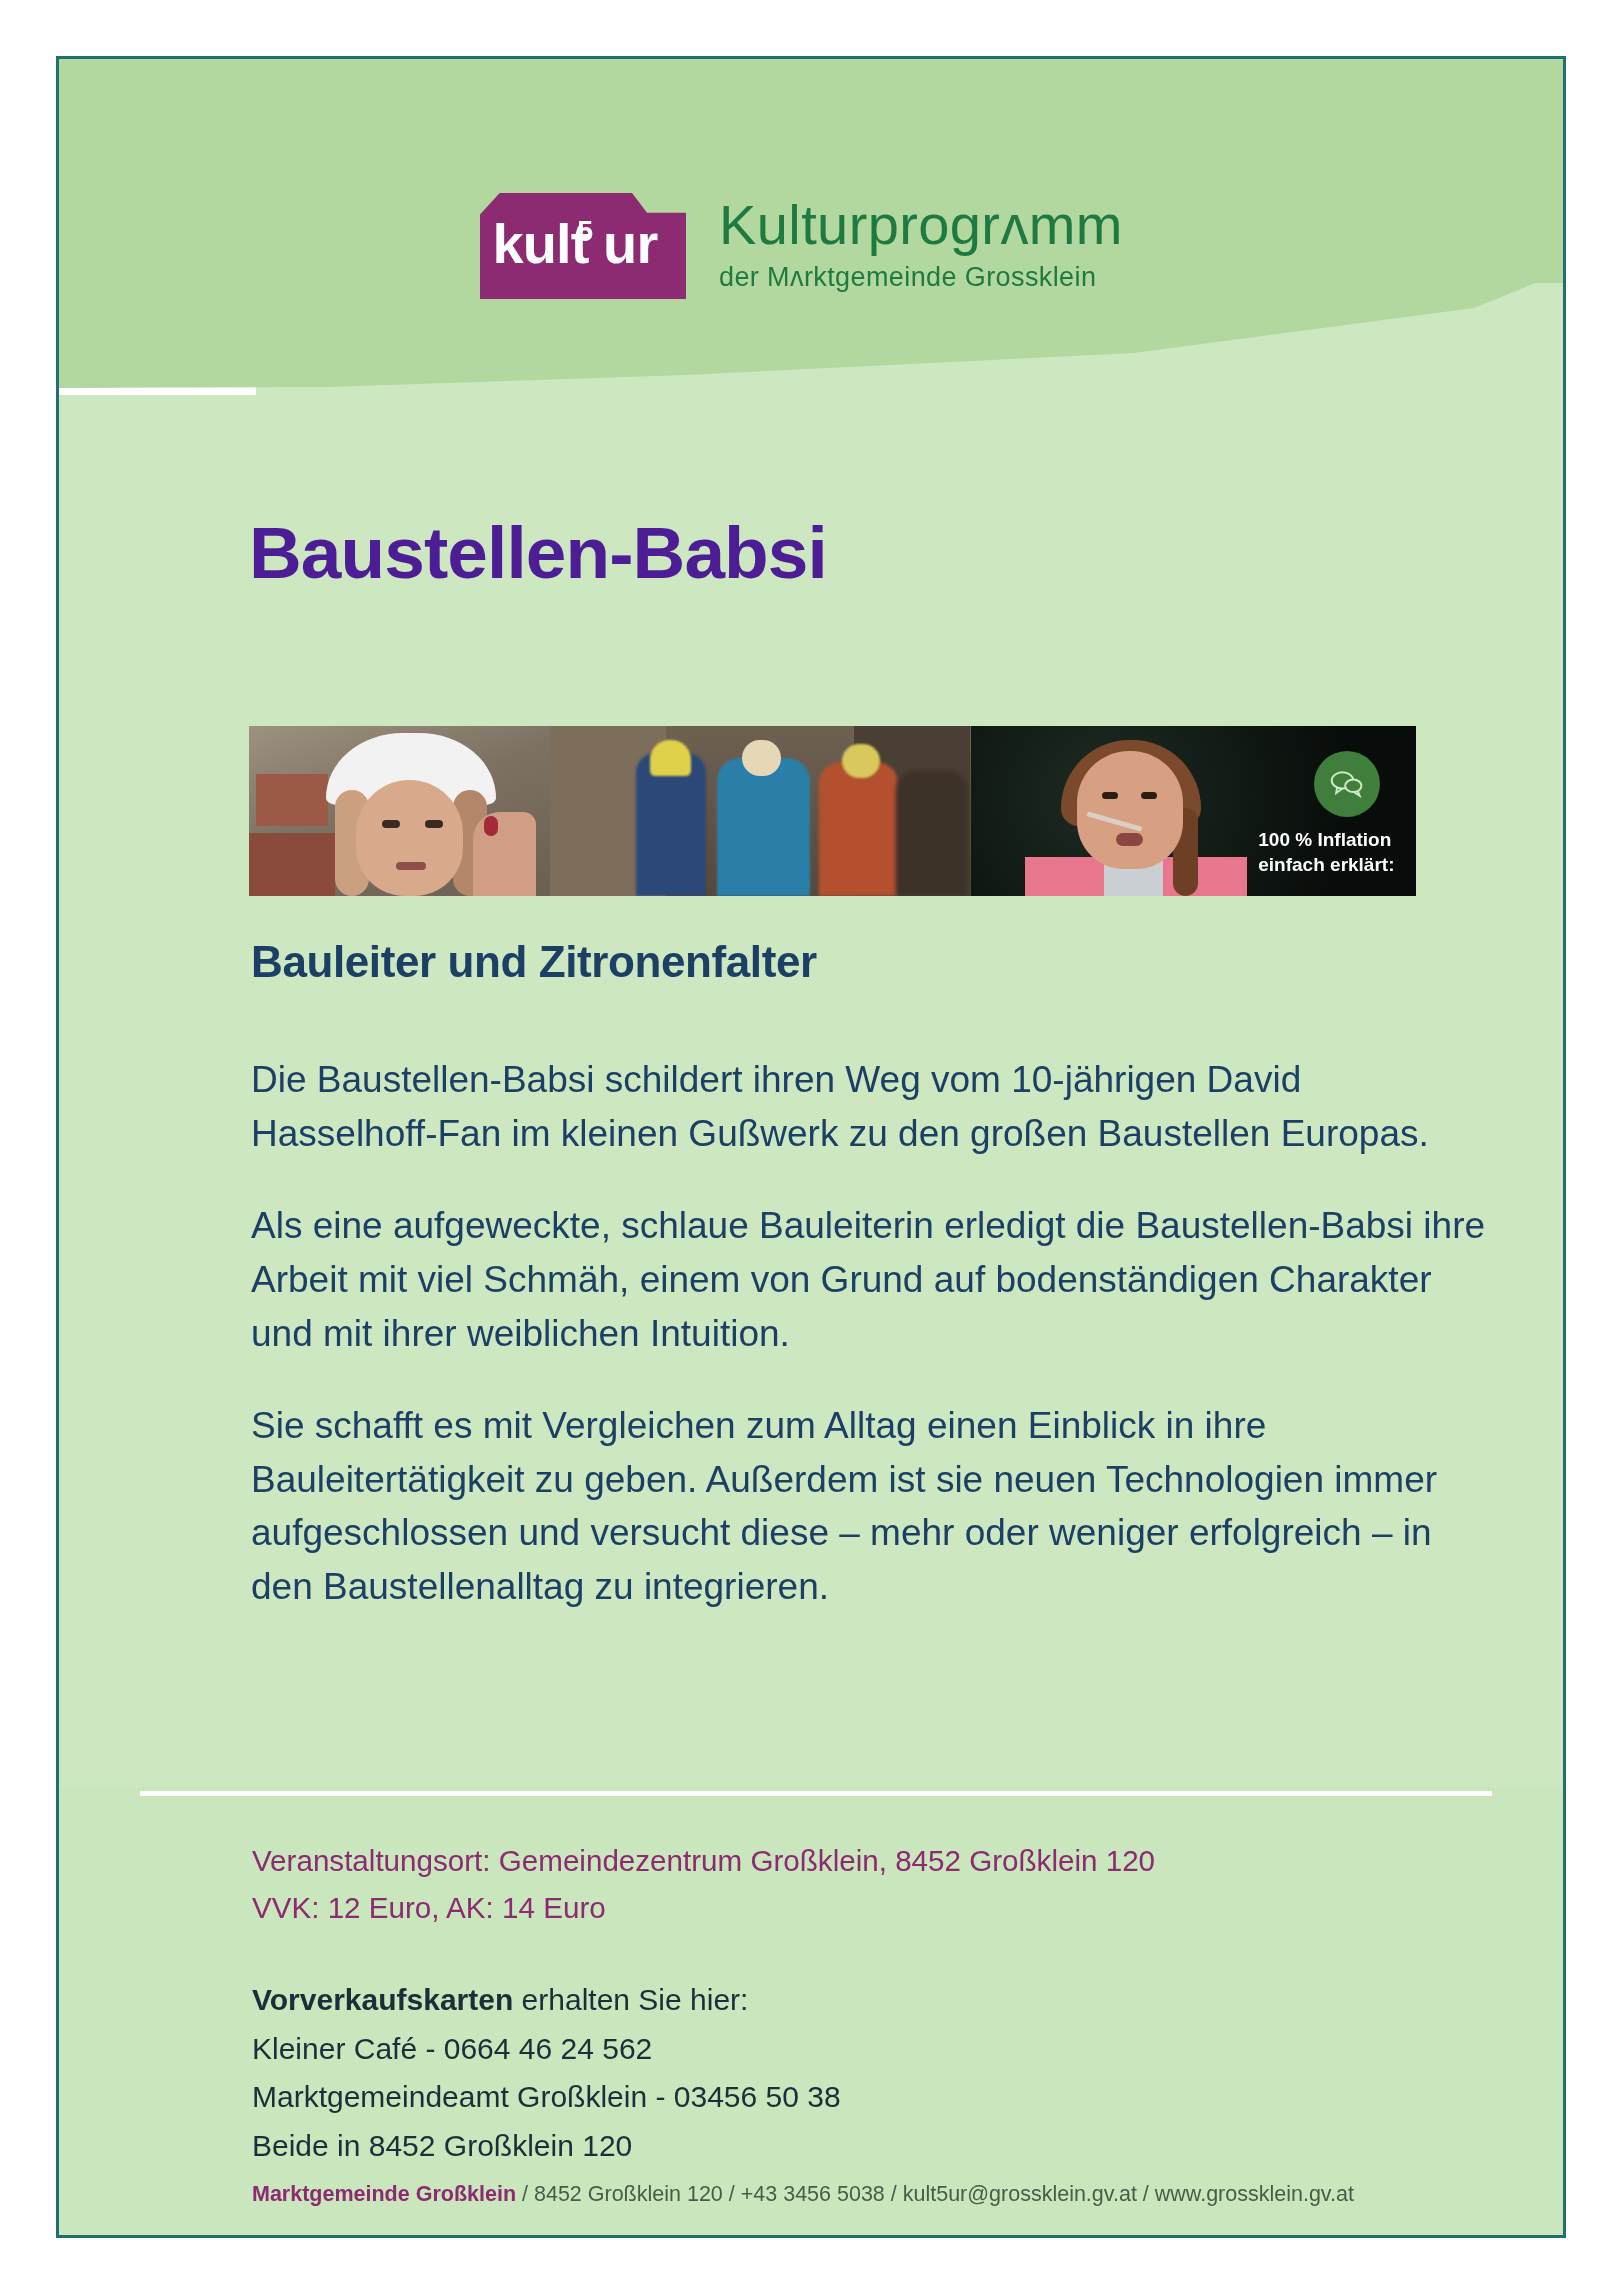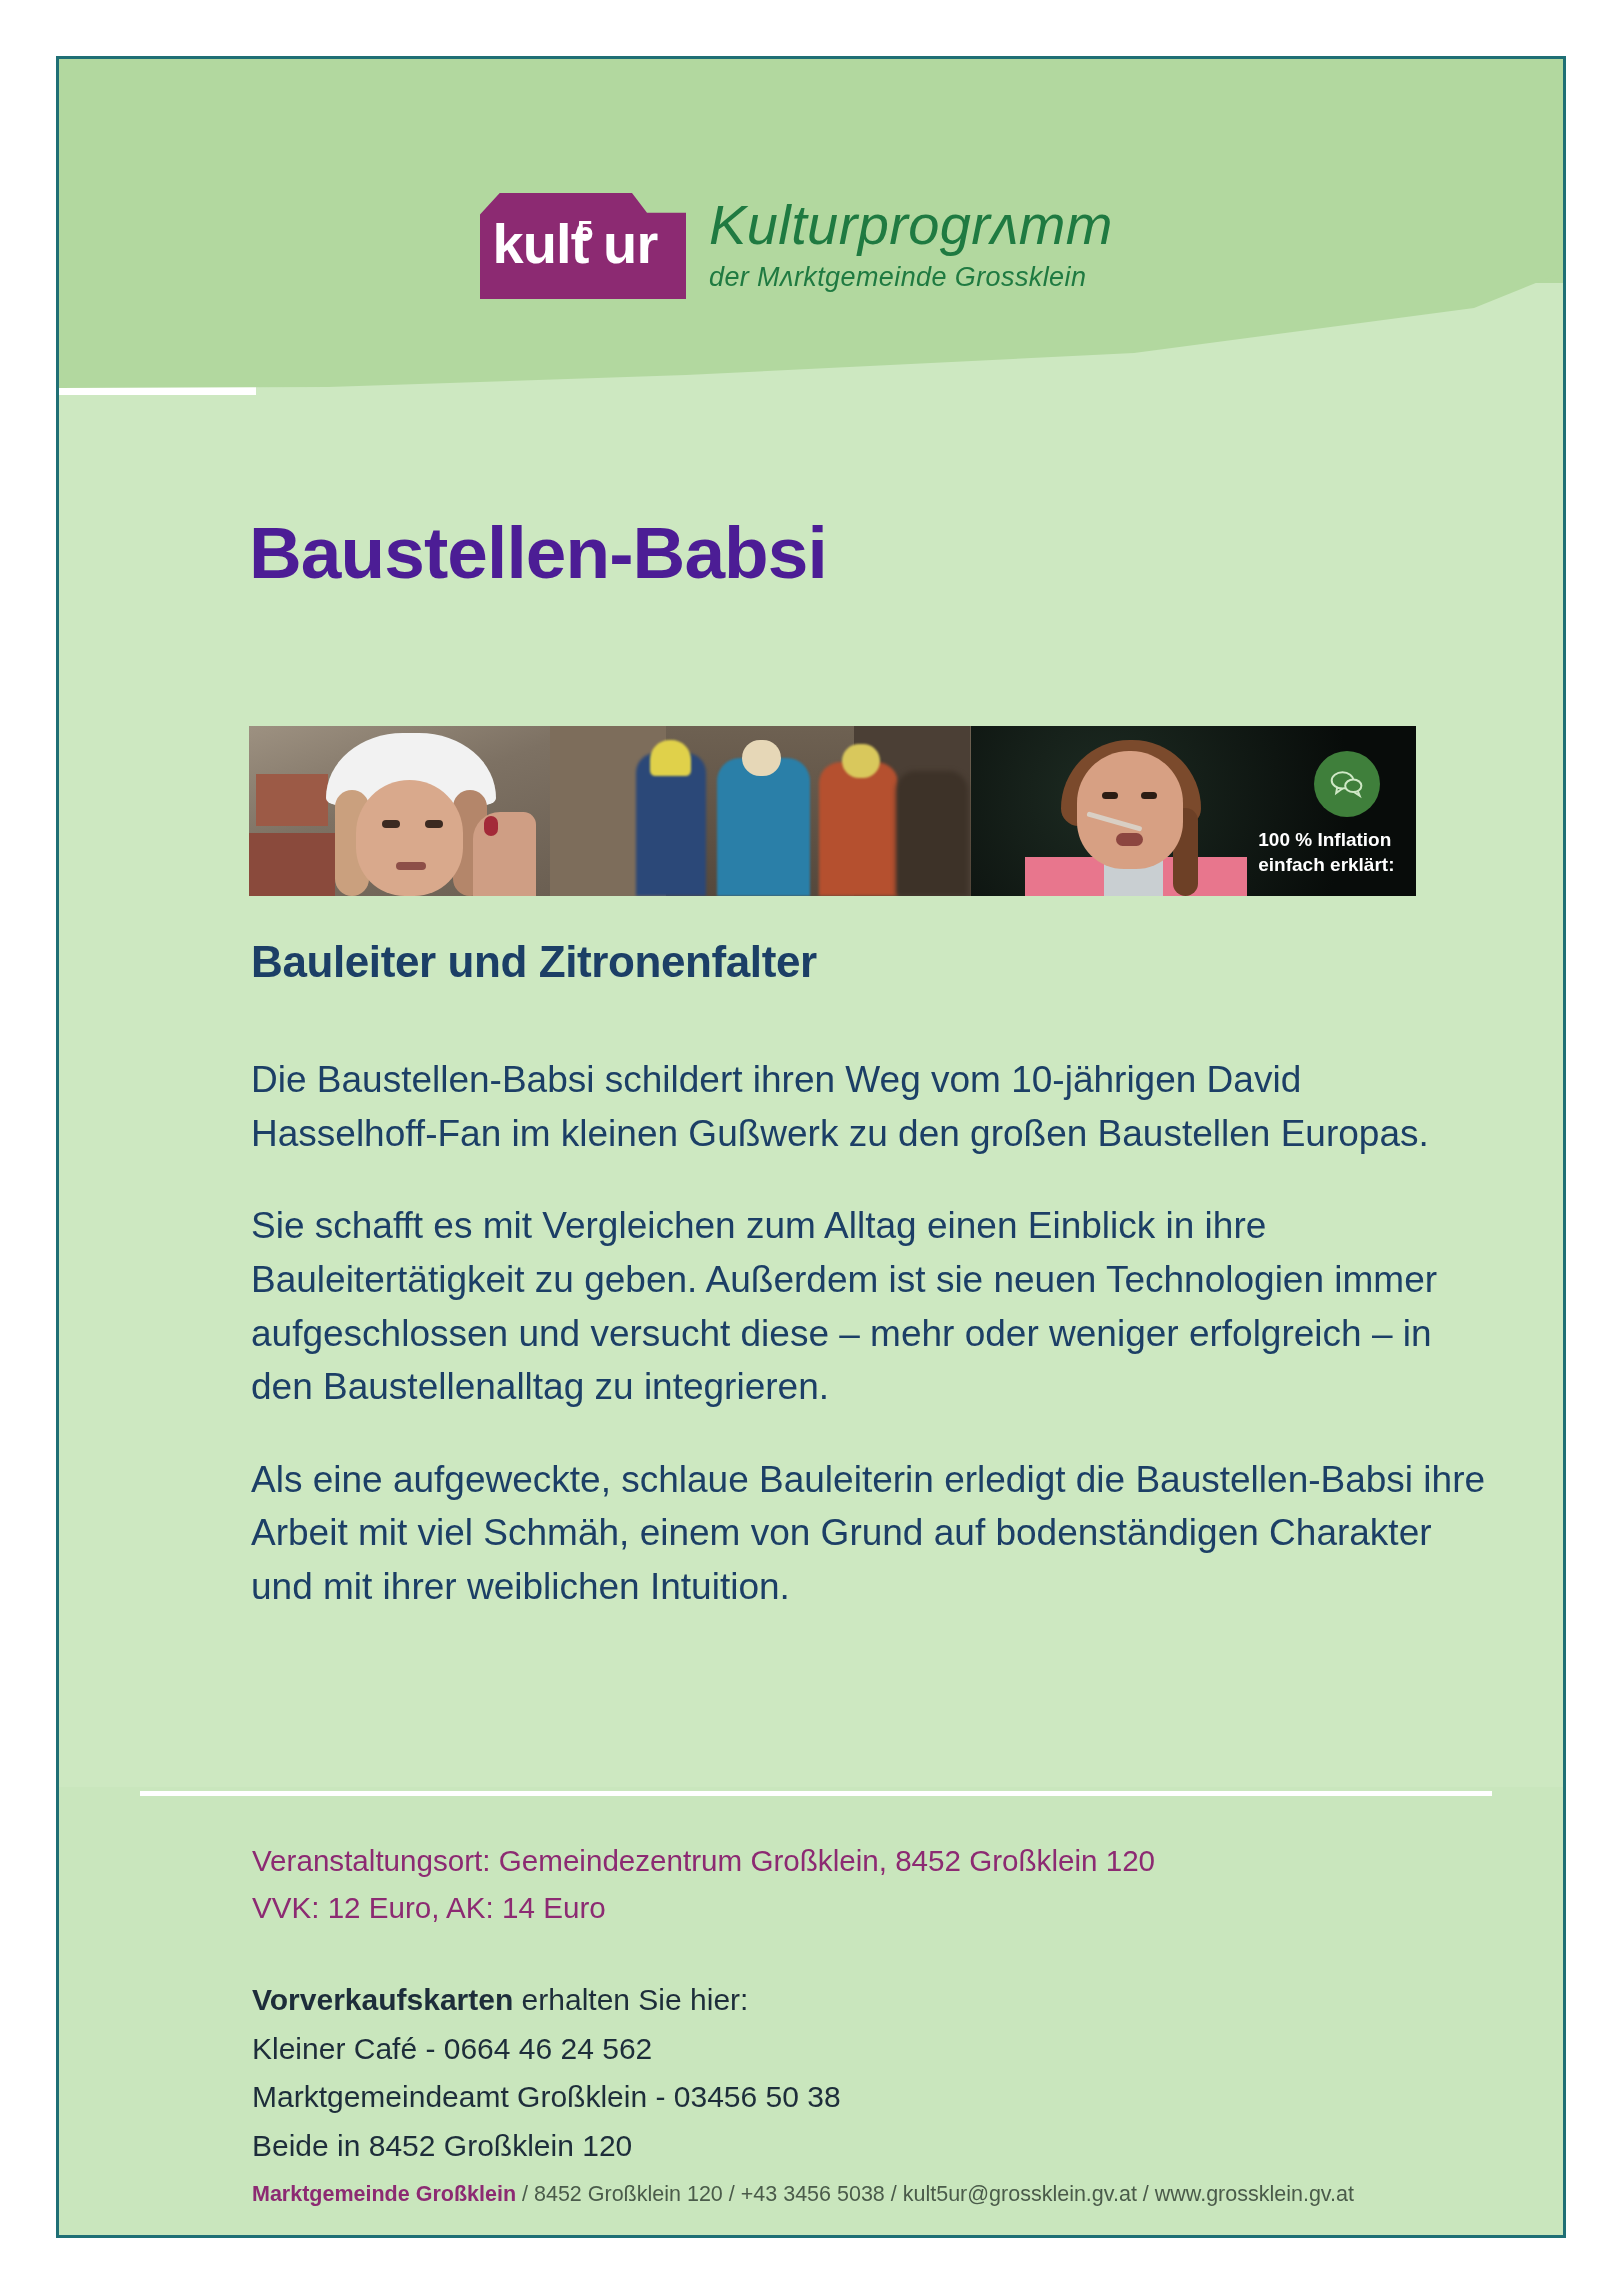--- a/index.html
+++ b/index.html
@@ -102,23 +102,22 @@
   }
   .logo-mark .sup {
     position: absolute;
     left: 97px;
     top: 21.5px;
     color: #ffffff;
     font-size: 29px;
     font-weight: bold;
   }
   .logo-text {
-    margin-left: 23px;
+    margin-left: 33px;
     margin-top: 3.6px;
-    font-style: italic;
   }
   .logo-text .l1 {
     color: #1f7a41;
     font-size: 56px;
     line-height: 1;
     letter-spacing: 0.4px;
   }
   .logo-text .l2 {
     color: #1f7a41;
     font-size: 27px;
@@ -345,22 +344,22 @@
         <div>100 % Inflation</div>
         <div>einfach erklärt:</div>
       </div>
     </div>
   </div>
 
   <div class="section-heading">Bauleiter und Zitronenfalter</div>
 
   <div class="body-copy">
     <p>Die Baustellen-Babsi schildert ihren Weg vom 10-jährigen David Hasselhoff-Fan im kleinen Gußwerk zu den großen Baustellen Europas.</p>
+    <p>Als eine aufgeweckte, schlaue Bauleiterin erledigt die Baustellen-Babsi ihre Arbeit mit viel Schmäh, einem von Grund auf bodenständigen Charakter und mit ihrer weiblichen Intuition.</p>
     <p>Sie schafft es mit Vergleichen zum Alltag einen Einblick in ihre Bauleitertätigkeit zu geben. Außerdem ist sie neuen Technologien immer aufgeschlossen und versucht diese – mehr oder weniger erfolgreich – in den Baustellenalltag zu integrieren.</p>
-    <p>Als eine aufgeweckte, schlaue Bauleiterin erledigt die Baustellen-Babsi ihre Arbeit mit viel Schmäh, einem von Grund auf bodenständigen Charakter und mit ihrer weiblichen Intuition.</p>
   </div>
 
   <div class="venue">
     <div>Veranstaltungsort: Gemeindezentrum Großklein, 8452 Großklein 120</div>
     <div>VVK: 12 Euro, AK: 14 Euro</div>
   </div>
 
   <div class="tickets">
     <div><b>Vorverkaufskarten</b><span> erhalten Sie hier:</span></div>
     <div>Kleiner Café - 0664 46 24 562</div>

